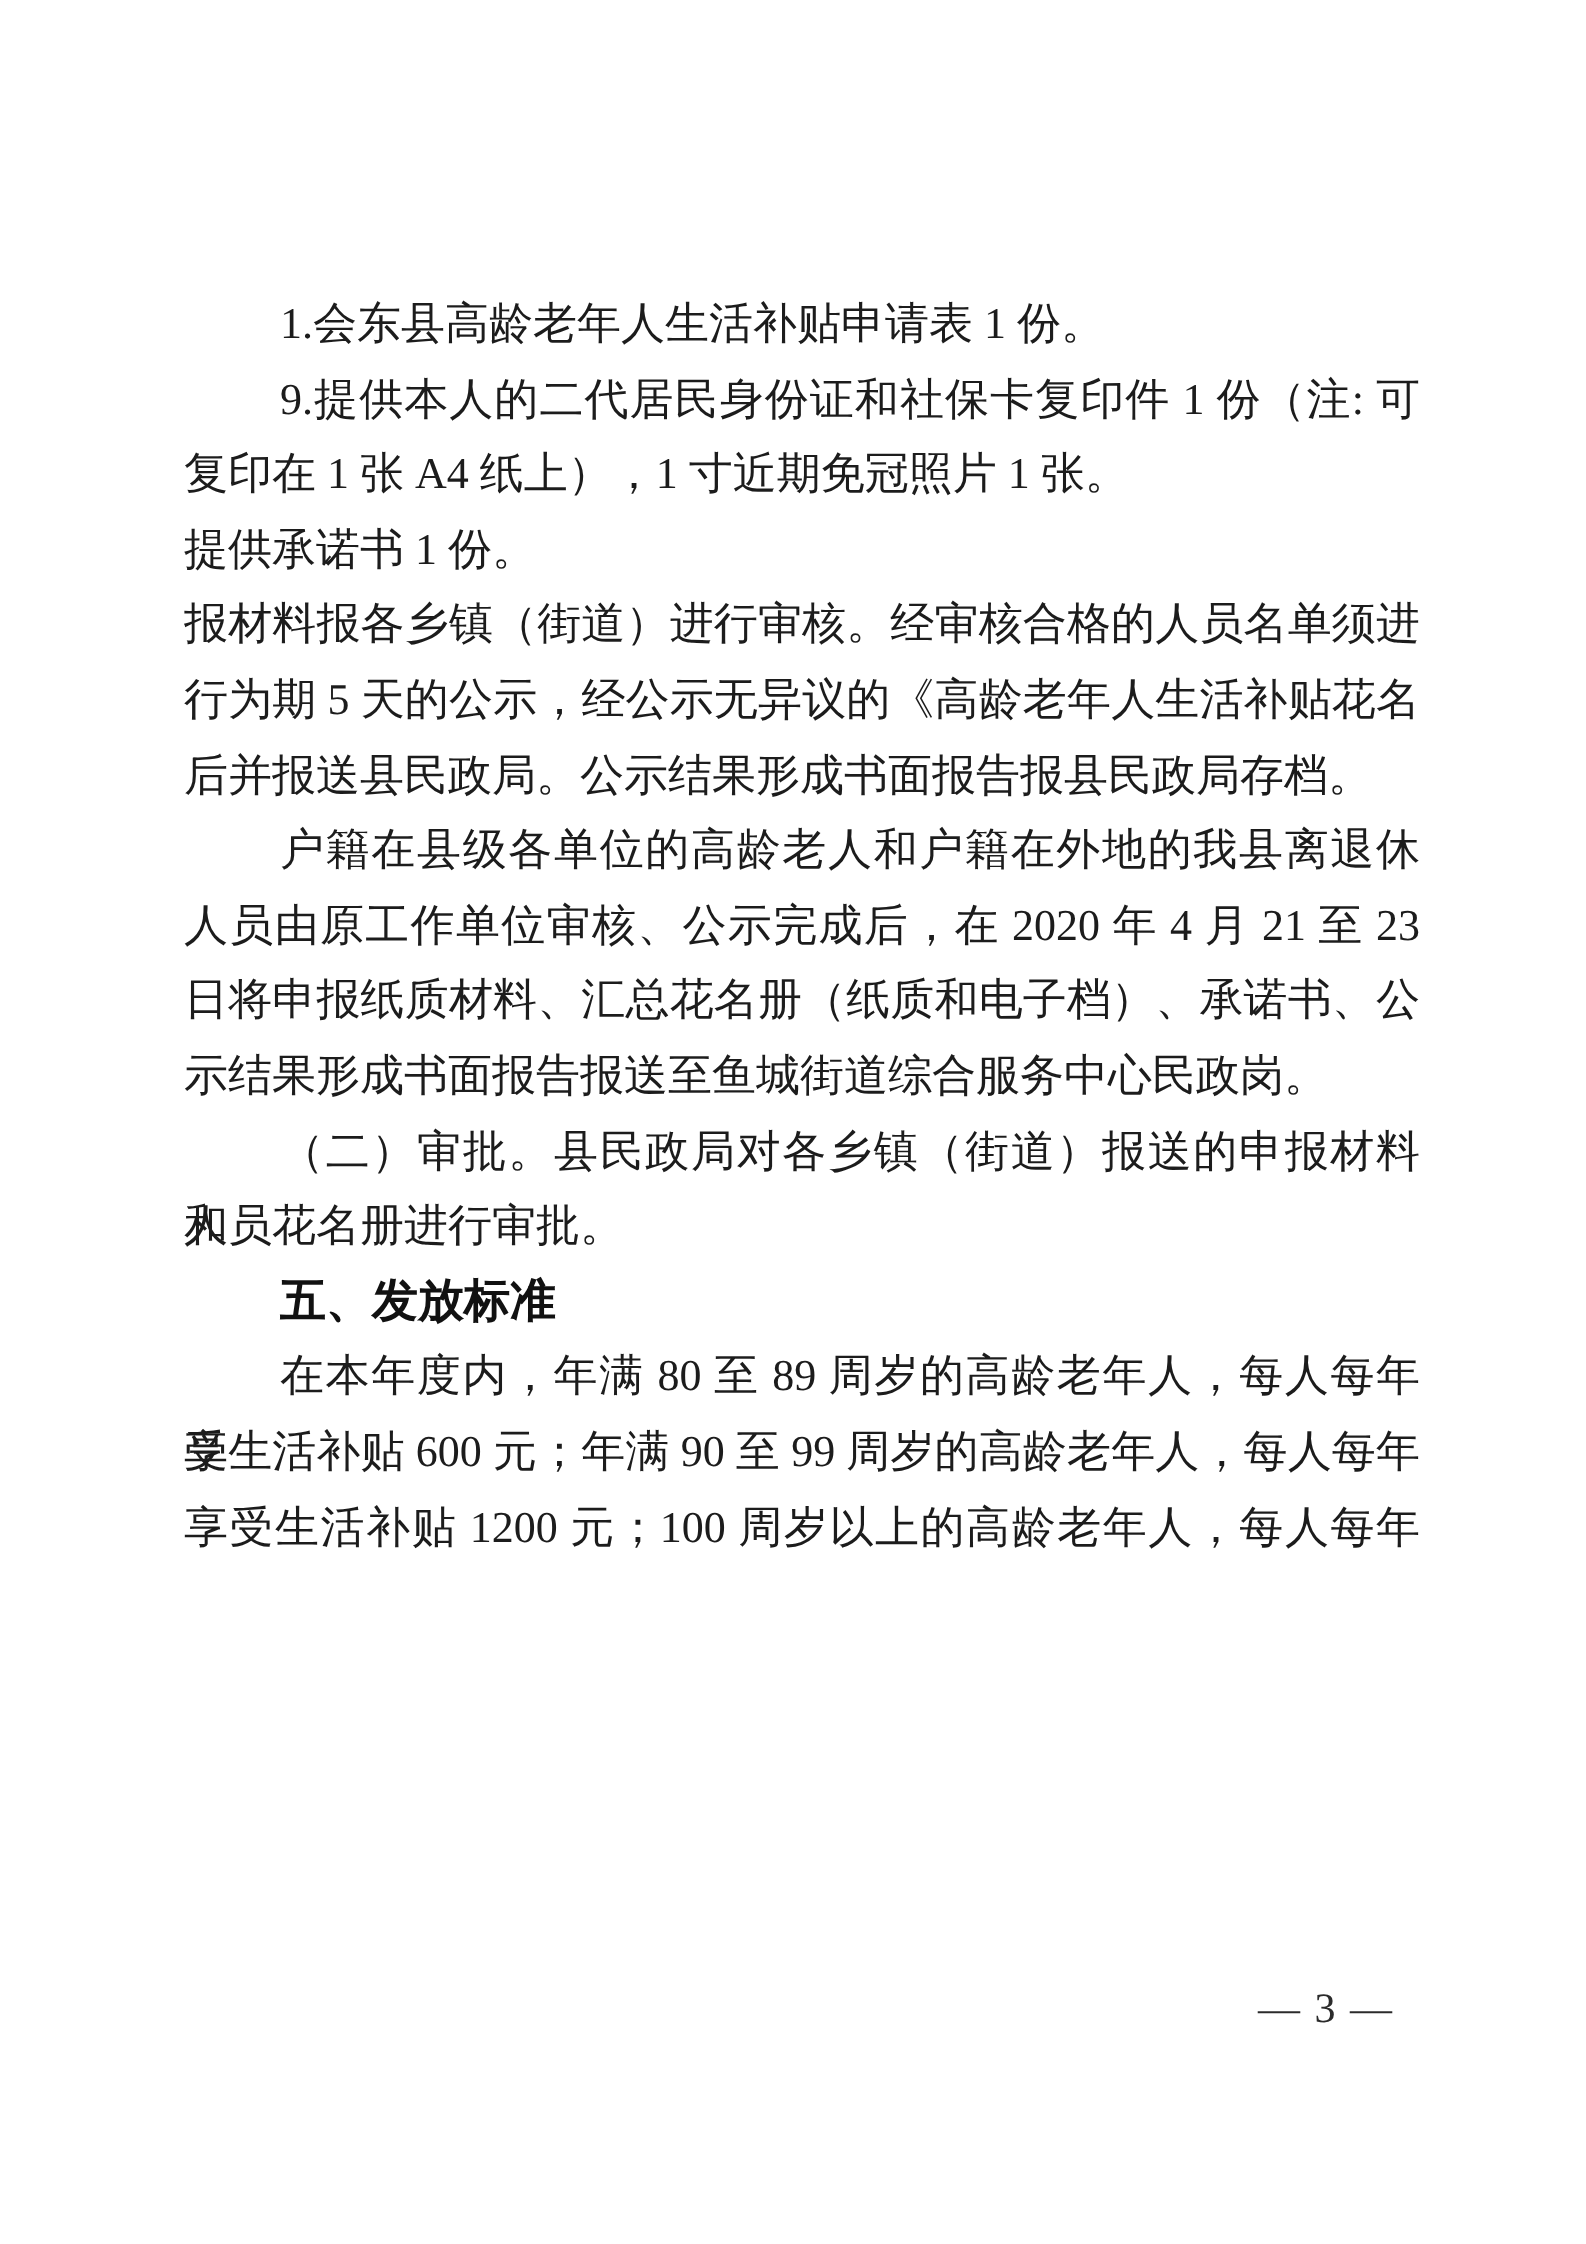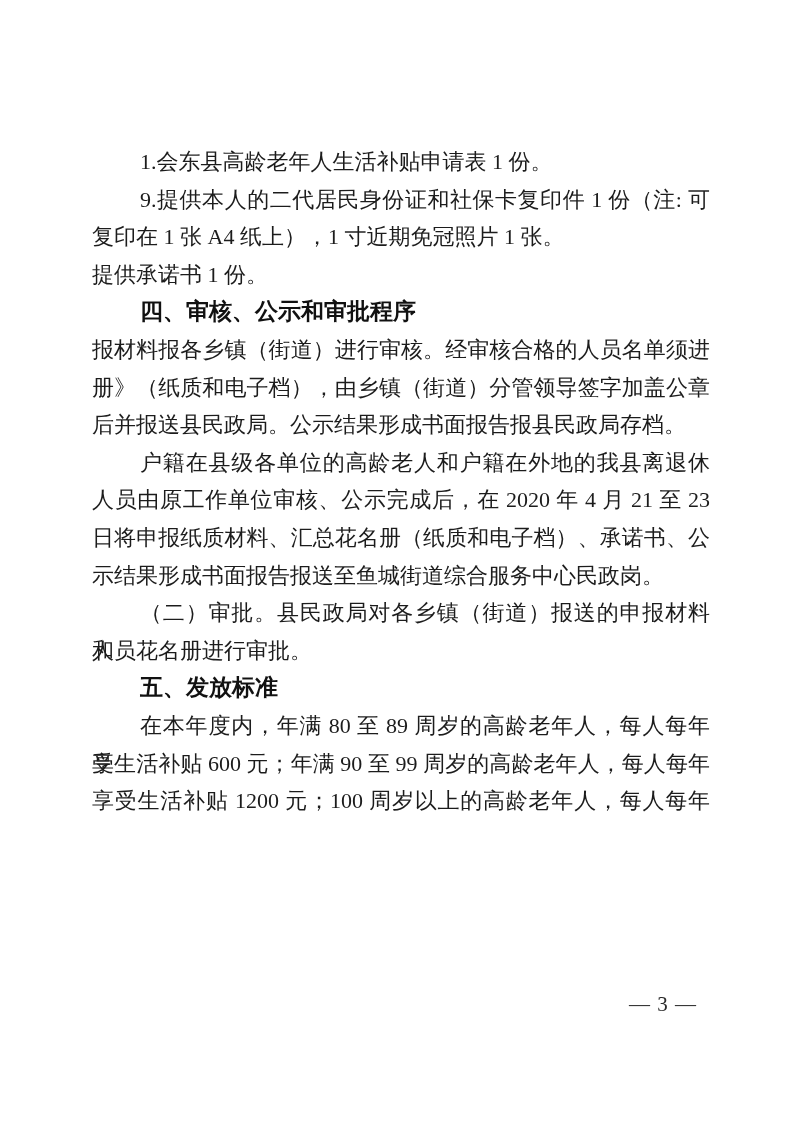--- a/index.html
+++ b/index.html
@@ -70,23 +70,22 @@
 </head>
 <body>
 
 <div class="page">
 
   <div class="doc-body">
     <div class="line indent end">1.会东县高龄老年人生活补贴申请表 1 份。</div>
     <div class="line indent">9.提供本人的二代居民身份证和社保卡复印件 1 份（注: 可</div>
     <div class="line end">复印在 1 张 A4 纸上），1 寸近期免冠照片 1 张。</div>
     <div class="line end">提供承诺书 1 份。</div>
-    <div class="line indent heading">四、审核、公示和审批程序</div>
     <div class="line">报材料报各乡镇（街道）进行审核。经审核合格的人员名单须进</div>
-    <div class="line">册》（纸质和电子档），由乡镇（街道）分管领导签字加盖公章</div>
+    <div class="line">行为期 5 天的公示，经公示无异议的《高龄老年人生活补贴花名</div>
     <div class="line end">后并报送县民政局。公示结果形成书面报告报县民政局存档。</div>
     <div class="line indent">户籍在县级各单位的高龄老人和户籍在外地的我县离退休</div>
     <div class="line">人员由原工作单位审核、公示完成后，在 2020 年 4 月 21 至 23</div>
     <div class="line">日将申报纸质材料、汇总花名册（纸质和电子档）、承诺书、公</div>
     <div class="line end">示结果形成书面报告报送至鱼城街道综合服务中心民政岗。</div>
     <div class="line indent">（二）审批。县民政局对各乡镇（街道）报送的申报材料和</div>
     <div class="line end">人员花名册进行审批。</div>
     <div class="line indent heading">五、发放标准</div>
     <div class="line indent">在本年度内，年满 80 至 89 周岁的高龄老年人，每人每年享</div>
     <div class="line">受生活补贴 600 元；年满 90 至 99 周岁的高龄老年人，每人每年</div>

